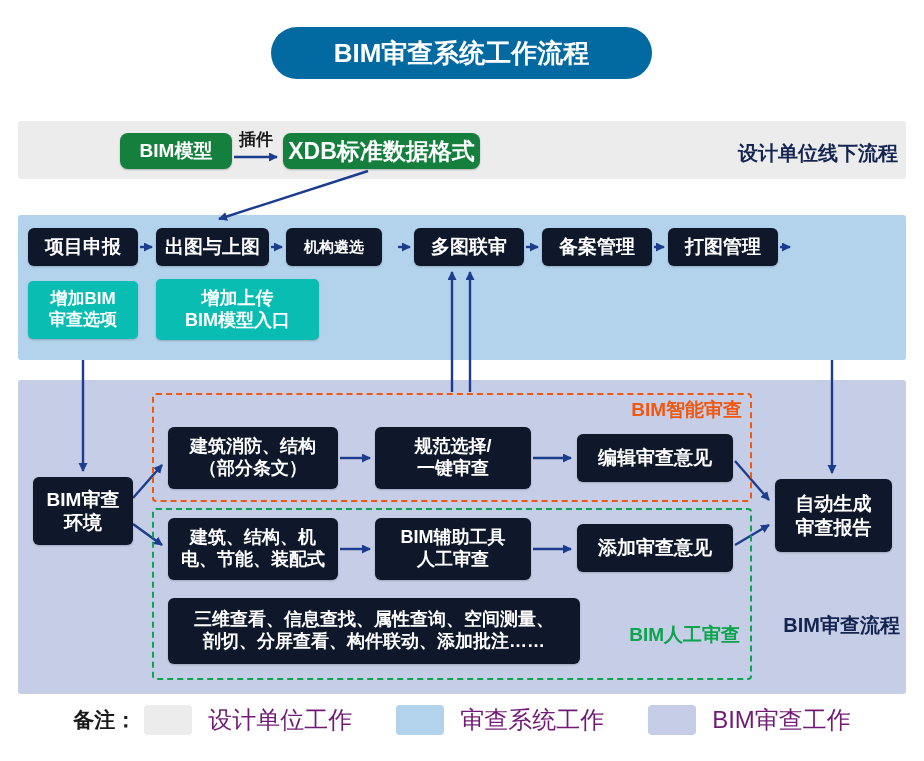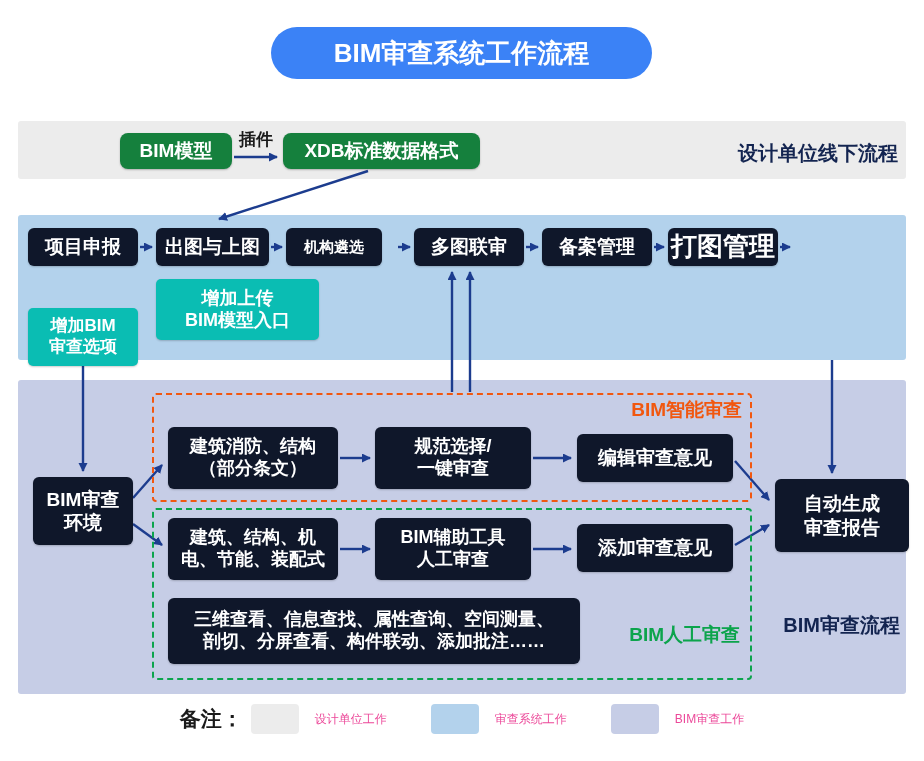--- a/index.html
+++ b/index.html
@@ -10,34 +10,34 @@
   .arrows { position:absolute; left:0; top:0; z-index:2; pointer-events:none; }
   .band { position:absolute; left:18px; width:888px; border-radius:3px; z-index:1; }
   .band-offline { background:#ececec; }
   .band-system  { background:#b3d2ec; }
   .band-review  { background:#c6cde6; }
   .box { position:absolute; z-index:3; display:flex; align-items:center; justify-content:center;
          text-align:center; color:#ffffff; font-weight:bold; white-space:pre-line; line-height:1.22; }
   .navy { background:#15803d; border-radius:8px; box-shadow:0 1px 2px rgba(0,0,0,.25); }
   .blue { background:#0f172a; border-radius:6px; box-shadow:0 1px 2px rgba(0,0,0,.2); }
   .teal { background:#0abdb3; border-radius:5px; box-shadow:0 1px 2px rgba(0,0,0,.2); }
-  .pill { position:absolute; z-index:3; background:#3b82f6; border-radius:27px; color:#fff;
+  .pill { position:absolute; z-index:3; background:#0369a1; border-radius:27px; color:#fff;
           font-weight:bold; font-size:26px; display:flex; align-items:center; justify-content:center; }
   .sec-label { position:absolute; z-index:3; font-weight:bold; font-size:20px; color:#132450; }
   .dashed { position:absolute; z-index:2; border-radius:4px; }
   .dashed-orange { border:2px dashed #f1570f; }
   .dashed-green  { border:2px dashed #0ca44c; }
   .tag { position:absolute; font-weight:bold; font-size:19px; z-index:3;margin-left:39px; }
   .tag-orange { color:#f1570f; }
   .tag-green  { color:#0ca44c; }
   .legend { position:absolute; left:0; top:704px; width:924px; display:flex; align-items:center;
             justify-content:center; z-index:3; }
   .legend-note { font-weight:bold; font-size:21px; color:#1a1a1a; margin-right:8px; }
   .swatch { width:48px; height:30px; border-radius:4px; display:inline-block; }
-  .legend-label { font-size:12px; color:#ec4899; margin:0 44px 0 16px; font-weight:normal; }
+  .legend-label { font-size:24px; color:#701a75; margin:0 44px 0 16px; font-weight:normal; }
   .legend-item { display:flex; align-items:center; }
   .legend-item:last-child .legend-label { margin-right:0; }
 </style>
 </head>
 <body>
 
 <div class="canvas">
 
   <div class="band band-offline" style="top:121px;height:58px;"></div>
   <div class="band band-system" style="top:215px;height:145px;"></div>
@@ -70,31 +70,31 @@
       <line x1="533" y1="549" x2="571" y2="549" marker-end="url(#ah)"></line>
       <line x1="735" y1="461" x2="769" y2="500" marker-end="url(#ah)"></line>
       <line x1="735" y1="545" x2="769" y2="525" marker-end="url(#ah)"></line>
     </g>
   </svg>
 
   <div class="pill" style="left:271px;top:27px;width:381px;height:52px;">BIM审查系统工作流程</div>
 
   <div class="box navy" style="left:120px;top:133px;width:112px;height:36px;font-size:19px;">BIM模型</div>
   <div class="abs" style="left:232px;top:128px;width:48px;text-align:center;font-size:17px;font-weight:bold;color:#1a1a1a;z-index:3;">插件</div>
-  <div class="box navy" style="left:283px;top:133px;width:197px;height:36px;font-size:19px;">XDB标准数据格式</div>
+  <div class="box navy" style="left:283px;top:133px;width:197px;height:36px;font-size:23px;">XDB标准数据格式</div>
   <div class="sec-label" style="right:26px;top:140px;">设计单位线下流程</div>
 
   <div class="box blue" style="left:28px;top:228px;width:110px;height:38px;font-size:19px;">项目申报</div>
   <div class="box blue" style="left:156px;top:228px;width:113px;height:38px;font-size:19px;">出图与上图</div>
   <div class="box blue" style="left:286px;top:228px;width:96px;height:38px;font-size:15px;">机构遴选</div>
   <div class="box blue" style="left:414px;top:228px;width:110px;height:38px;font-size:19px;">多图联审</div>
   <div class="box blue" style="left:542px;top:228px;width:110px;height:38px;font-size:19px;">备案管理</div>
-  <div class="box blue" style="left:668px;top:228px;width:110px;height:38px;font-size:26px;">打图管理</div>
+  <div class="box blue" style="left:668px;top:228px;width:110px;height:38px;font-size:19px;">打图管理</div>
 
-  <div class="box teal" style="left:28px;top:281px;width:110px;height:58px;font-size:17px;margin-top:27px;">增加BIM
+  <div class="box teal" style="left:28px;top:281px;width:110px;height:58px;font-size:17px;">增加BIM
 审查选项</div>
   <div class="box teal" style="left:156px;top:279px;width:163px;height:61px;font-size:18px;">增加上传
 BIM模型入口</div>
 
   <div class="box blue" style="left:33px;top:477px;width:100px;height:68px;font-size:19px;">BIM审查
 环境</div>
 
   <div class="dashed dashed-orange" style="left:152px;top:393px;width:600px;height:109px;">
     <div class="tag tag-orange" style="right:8px;top:2px;">BIM智能审查</div>
   </div>
@@ -108,21 +108,21 @@
     <div class="tag tag-green" style="right:10px;top:112px;">BIM人工审查</div>
   </div>
   <div class="box blue" style="left:168px;top:518px;width:170px;height:62px;font-size:18px;">建筑、结构、机
 电、节能、装配式</div>
   <div class="box blue" style="left:375px;top:518px;width:156px;height:62px;font-size:18px;">BIM辅助工具
 人工审查</div>
   <div class="box blue" style="left:577px;top:524px;width:156px;height:48px;font-size:19px;">添加审查意见</div>
   <div class="box blue" style="left:168px;top:598px;width:412px;height:66px;font-size:18px;">三维查看、信息查找、属性查询、空间测量、
 剖切、分屏查看、构件联动、添加批注……</div>
 
-  <div class="box blue" style="left:775px;top:479px;width:134px;height:73px;font-size:19px;">自动生成
+  <div class="box blue" style="left:775px;top:479px;width:117px;height:73px;font-size:19px;">自动生成
 审查报告</div>
   <div class="sec-label" style="right:24px;top:612px;">BIM审查流程</div>
 
   <div class="legend">
     <span class="legend-note">备注：</span>
     <span class="legend-item">
       <span class="swatch" style="background: rgb(236, 236, 236);"></span>
       <span class="legend-label">设计单位工作</span>
     </span>
     <span class="legend-item">

